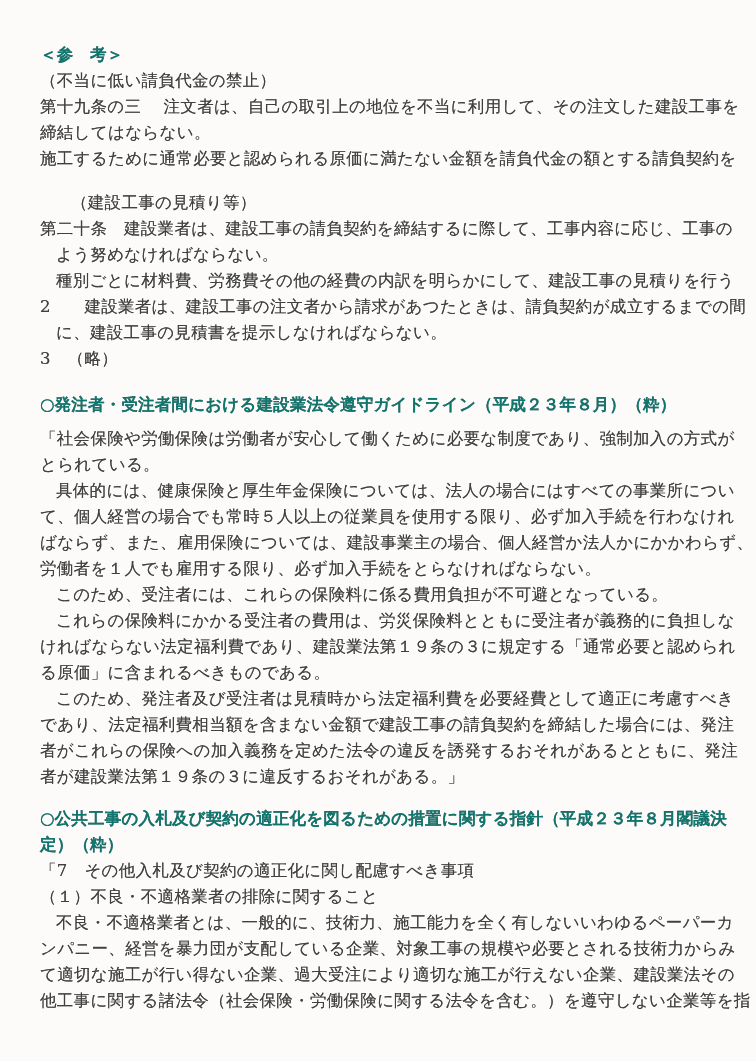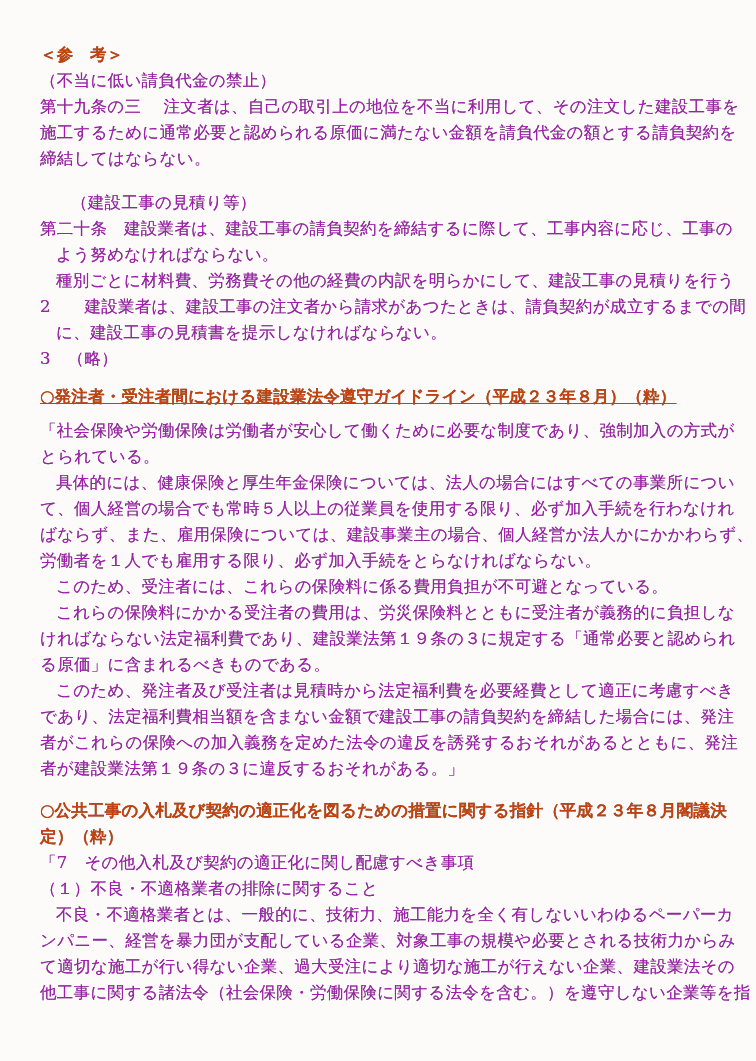--- a/index.html
+++ b/index.html
@@ -17,52 +17,52 @@
   .doc {
     position: absolute;
     left: 40px;
     top: 42px;
     width: 706px;
   }
   .line {
     font-family: "DejaVu Serif", "Liberation Serif", serif;
     font-size: 16.5px;
     line-height: 26px;
-    color: #a21caf;
+    color: #404040;
     letter-spacing: 0.3px;
     white-space: pre;
     text-shadow: 0 0 0.5px rgba(40, 40, 45, 0.6);
   }
   .line.heading {
     font-family: "DejaVu Sans", "Liberation Sans", sans-serif;
     font-weight: 700;
-    color: #c2410c;
+    color: #0f766e;
     letter-spacing: 0.2px;
   }
   .indent-1 { padding-left: 16px; }
 </style>
 </head>
 <body>
 
 <div class="page">
   <div class="doc">
     <div class="line heading">＜参　考＞</div>
     <div id="blocks-root">
         <div class="line body">（不当に低い請負代金の禁止）</div>
         <div class="line body">第十九条の三　 注文者は、自己の取引上の地位を不当に利用して、その注文した建設工事を</div>
+        <div class="line body">締結してはならない。</div>
         <div class="line body">施工するために通常必要と認められる原価に満たない金額を請負代金の額とする請負契約を</div>
-        <div class="line body">締結してはならない。</div>
         <div class="line body" style="margin-top: 18px; margin-left: 31px;">（建設工事の見積り等）</div>
         <div class="line body">第二十条　建設業者は、建設工事の請負契約を締結するに際して、工事内容に応じ、工事の</div>
         <div class="line body indent-1">よう努めなければならない。</div>
         <div class="line body indent-1">種別ごとに材料費、労務費その他の経費の内訳を明らかにして、建設工事の見積りを行う</div>
         <div class="line body">2　　建設業者は、建設工事の注文者から請求があつたときは、請負契約が成立するまでの間</div>
         <div class="line body indent-1">に、建設工事の見積書を提示しなければならない。</div>
         <div class="line body">3　（略）</div>
-        <div class="line heading" style="margin-top: 12px; text-decoration: underline;">○発注者・受注者間における建設業法令遵守ガイドライン（平成２３年８月）（粋）</div>
+        <div class="line heading" style="margin-top: 20px;">○発注者・受注者間における建設業法令遵守ガイドライン（平成２３年８月）（粋）</div>
         <div class="line body" style="margin-top: 8px;">「社会保険や労働保険は労働者が安心して働くために必要な制度であり、強制加入の方式が</div>
         <div class="line body">とられている。</div>
         <div class="line body indent-1">具体的には、健康保険と厚生年金保険については、法人の場合にはすべての事業所につい</div>
         <div class="line body">て、個人経営の場合でも常時５人以上の従業員を使用する限り、必ず加入手続を行わなけれ</div>
         <div class="line body">ばならず、また、雇用保険については、建設事業主の場合、個人経営か法人かにかかわらず、</div>
         <div class="line body">労働者を１人でも雇用する限り、必ず加入手続をとらなければならない。</div>
         <div class="line body indent-1">このため、受注者には、これらの保険料に係る費用負担が不可避となっている。</div>
         <div class="line body indent-1">これらの保険料にかかる受注者の費用は、労災保険料とともに受注者が義務的に負担しな</div>
         <div class="line body">ければならない法定福利費であり、建設業法第１９条の３に規定する「通常必要と認められ</div>
         <div class="line body">る原価」に含まれるべきものである。</div>

